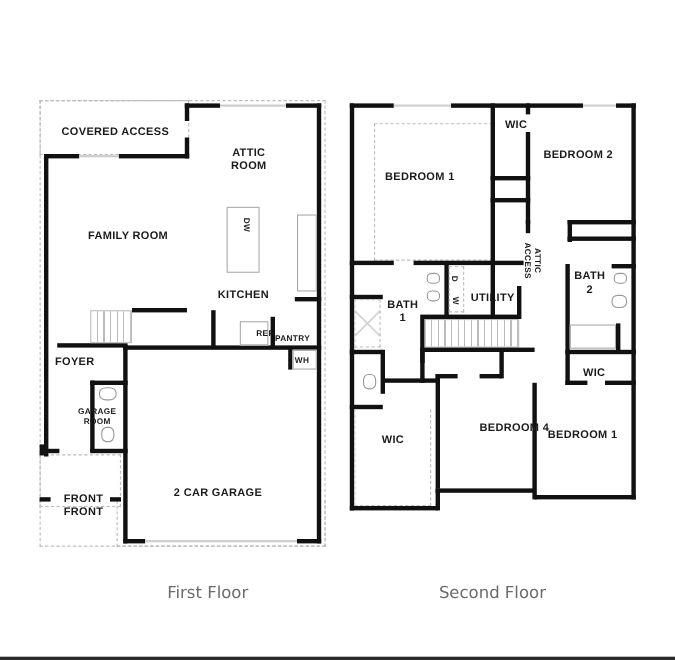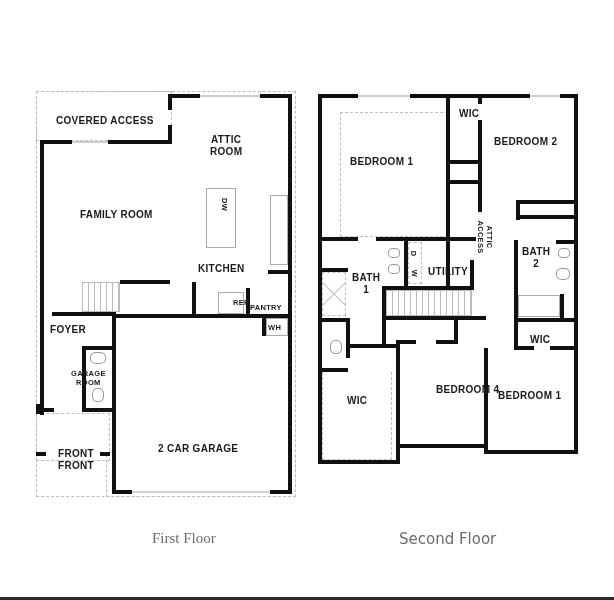--- a/index.html
+++ b/index.html
@@ -169,16 +169,16 @@
   <div class="lbl" style="left:522px;top:246px;">
     <div>BATH</div>
     <div>2</div>
   </div>
   <div class="lbl" style="left:347px;top:395px;">WIC</div>
   <div class="lbl" style="left:396px;top:384px;margin-left:40px;">BEDROOM 4</div>
   <div class="lbl" style="left:530px;top:334px;">WIC</div>
   <div class="lbl" style="left:498px;top:390px;">BEDROOM 1</div>
 </div>
 
-<div class="caption" style="left:152px;font-family:Liberation Serif, serif;">First Floor</div>
+<div class="caption" style="left:152px;">First Floor</div>
 <div class="caption" style="left:399px;">Second Floor</div>
 
 <div class="footer"></div>
 
 </body></html>

